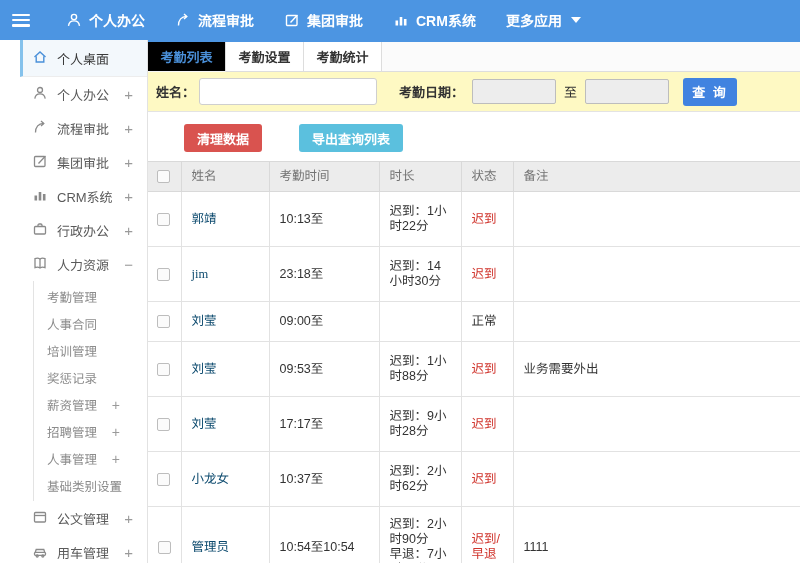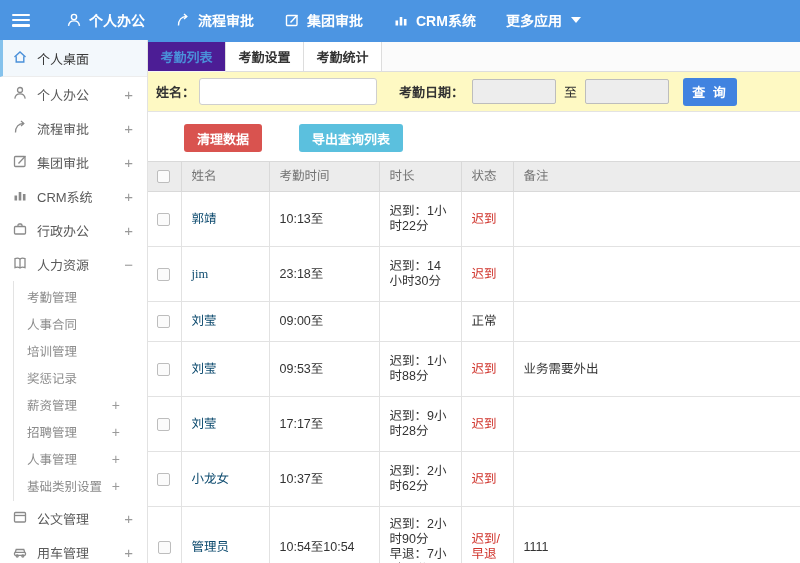--- a/index.html
+++ b/index.html
@@ -16,21 +16,21 @@
   .hamburger i { display:block; height:2.5px; background:#fff; border-radius:1px; }
   .top-nav { display:flex; align-items:center; margin-left:36px; gap:30px; }
   .top-nav-item { display:flex; align-items:center; gap:7px; font-size:14px;
     font-weight:bold; color:#fff; cursor:pointer; white-space:nowrap; }
   .top-nav-item svg { display:block; }
   .caret-down { width:0; height:0; border-left:5px solid transparent;
     border-right:5px solid transparent; border-top:6px solid #fff; margin-left:2px; }
 
   
   .sidebar { position:absolute; top:40px; left:0; width:148px; height:523px;
-    background:#fff; border-right:1px solid #E2E2E2; overflow:hidden; }
+    background:#fff; border-right:1px solid #E2E2E2; overflow:hidden;padding-left:20px; }
   .side-item { position:relative; display:flex; align-items:center; gap:9px;
     height:34px; padding-left:12px; font-size:13px; color:#5A5A5A; cursor:pointer; }
   .side-item svg { color:#8A8A8A; flex:none; }
   .side-item .toggle { position:absolute; right:14px; top:50%; transform:translateY(-50%);
     color:#9A9A9A; font-size:15px; font-weight:300; }
   .side-item.active { height:37px; background:#F3F8FC; border-left:3px solid #85C2EC;
     border-bottom:1px solid #EDEDED; padding-left:9px; color:#3A3A3A; }
   .side-item.active svg { color:#4A90D9; }
   .side-sub { margin-left:13px; border-left:1px solid #E3E3E3; padding:2px 0; }
   .side-sub-item { position:relative; display:flex; align-items:center; height:27px;
@@ -40,21 +40,21 @@
 
   
   .main { position:absolute; top:40px; left:148px; width:652px; height:523px; background:#fff; }
   .blue-line { height:2px; background:#4C95E2; }
 
   .tabs { display:flex; height:30px; background:#FBFBFB; border-bottom:1px solid #DDD; }
   .tab { width:78px; display:flex; align-items:center; justify-content:center;
     font-size:13px; font-weight:bold; color:#333; background:#fff;
     border-right:1px solid #DDD; cursor:pointer; }
   .tab:first-child { border-left:none; }
-  .tab.active { background:#4c1d95; color:#4A90D9; border-bottom:1px solid #F6F6F6;
+  .tab.active { background:#000000; color:#4A90D9; border-bottom:1px solid #F6F6F6;
     margin-bottom:-1px; }
 
   .filter-bar { display:flex; align-items:center; height:40px; background:#fef9c3;
     border-bottom:1px solid #E3E3E3; padding-left:8px; font-size:13px; color:#333; }
   .filter-bar label { font-weight:bold; }
   .input-text { width:178px; height:27px; border:1px solid #CFCFCF; border-radius:3px;
     background:#fff; margin-left:4px; padding:0 6px; font-size:13px; outline:none; }
   .date-group { display:flex; align-items:center; margin-left:22px; gap:8px; }
   .input-date { width:84px; height:25px; border:1px solid #BDBDBD; border-radius:2px;
     background:#EDEDED; padding:0 6px; font-size:12px; outline:none; }

